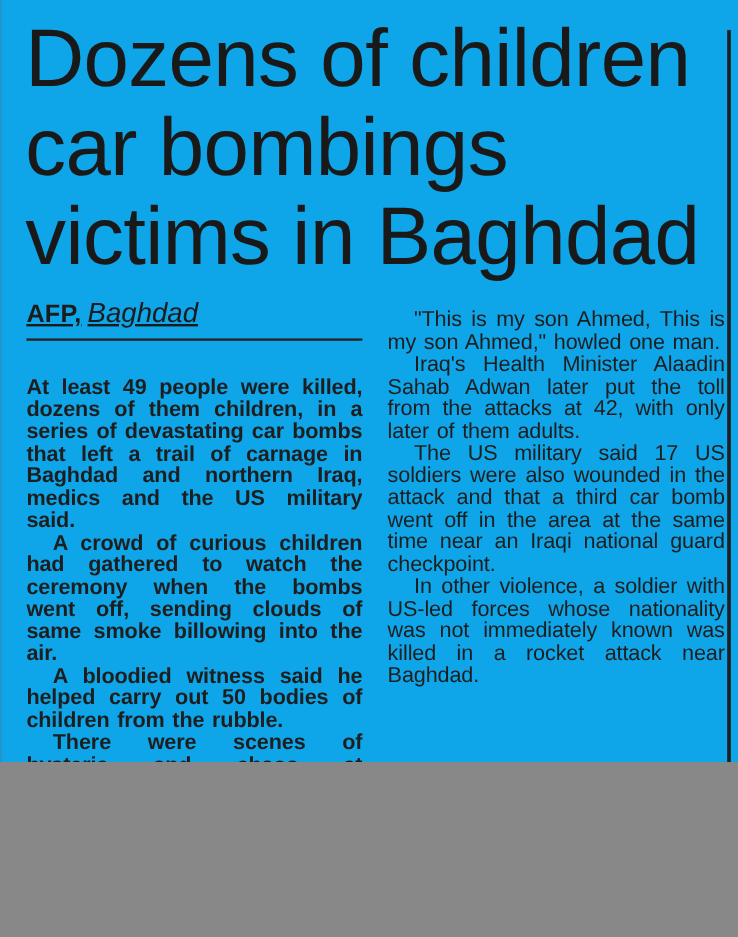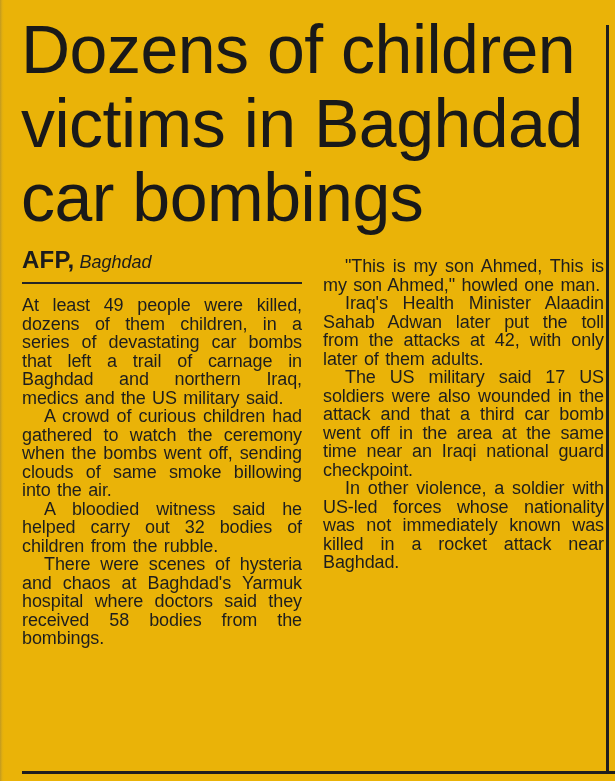--- a/index.html
+++ b/index.html
@@ -1,21 +1,21 @@
 <!DOCTYPE html>
 <html><head>
 <meta charset="utf-8">
 <style>
   html, body { margin: 0; padding: 0; background: #888; }
   .page {
     position: relative;
     width: 615px;
-    height: 781px;
+    height: 635px;
     margin: 0 auto;
-    background: #eab308;
+    background: #0ea5e9;
     font-family: "Liberation Sans", sans-serif;
     color: #1c1c1c;
     overflow: hidden;
   }
   .scan-edge-left {
     position: absolute;
     left: 0; top: 0; bottom: 0;
     width: 4px;
     background: linear-gradient(to right, rgba(90,90,90,0.28), rgba(120,120,120,0.08) 55%, rgba(0,0,0,0));
     pointer-events: none;
@@ -37,45 +37,47 @@
   .col-left  { width: 280px; }
   .col-gap   { width: 21px; }
   .col-right { width: 281px; padding-top: 10px; }
   .byline {
     font-size: 18px;
     line-height: 26px;
     white-space: nowrap;
   }
   .byline .agency {
     font-weight: 700;
-    font-size: 24px;
+    font-size: 21px;
     letter-spacing: 0.2px;
+    text-decoration: underline;
   }
   .byline .location {
     font-style: italic;
-    font-size: 18px;
+    font-size: 23px;
     padding-left: 5px;
+    text-decoration: underline;
   }
   .byline-rule {
     height: 2px;
     background: #262626;
     margin-top: 7px;
   }
   .bodytext p {
     margin: 0;
     font-size: 18px;
     line-height: 18.5px;
     text-align: justify;
     text-indent: 22px;
     letter-spacing: -0.1px;
     word-spacing: 1.5px;
     hyphens: none;
     color: #1e1e1e;
   }
-  .col-left .bodytext { margin-top: 12px; }
+  .col-left .bodytext { margin-top: 29px; font-weight: bold; }
   .bodytext p.no-indent { text-indent: 0; }
   .rule-right-edge {
     position: absolute;
     top: 25px;
     left: 606px;
     width: 2.5px;
     height: 748px;
     background: #1f1f1f;
   }
   .rule-bottom {
@@ -89,35 +91,35 @@
 </style>
 </head>
 <body>
 
 <div class="page">
 
   <div class="scan-edge-left"></div>
 
   <h1 class="headline" style="margin:0;">
     <div class="hl-line">Dozens of children</div>
+    <div class="hl-line">car bombings</div>
     <div class="hl-line">victims in Baghdad</div>
-    <div class="hl-line">car bombings</div>
   </h1>
 
   <div class="columns">
 
     <div class="col-left">
       <div class="byline">
         <span class="agency">AFP,</span><span class="location">Baghdad</span>
       </div>
       <div class="byline-rule"></div>
       <div class="bodytext">
         <p class="no-indent">At least 49 people were killed, dozens of them children, in a series of devastating car bombs that left a trail of carnage in Baghdad and northern Iraq, medics and the US military said.</p>
         <p>A crowd of curious children had gathered to watch the ceremony when the bombs went off, sending clouds of same smoke billowing into the air.</p>
-        <p>A bloodied witness said he helped carry out 32 bodies of children from the rubble.</p>
+        <p>A bloodied witness said he helped carry out 50 bodies of children from the rubble.</p>
         <p>There were scenes of hysteria and chaos at Baghdad's Yarmuk hospital where doctors said they received 58 bodies from the bombings.</p>
       </div>
     </div>
 
     <div class="col-gap"></div>
 
     <div class="col-right">
       <div class="bodytext">
         <p>"This is my son Ahmed, This is my son Ahmed," howled one man.</p>
         <p>Iraq's Health Minister Alaadin Sahab Adwan later put the toll from the attacks at 42, with only later of them adults.</p>

